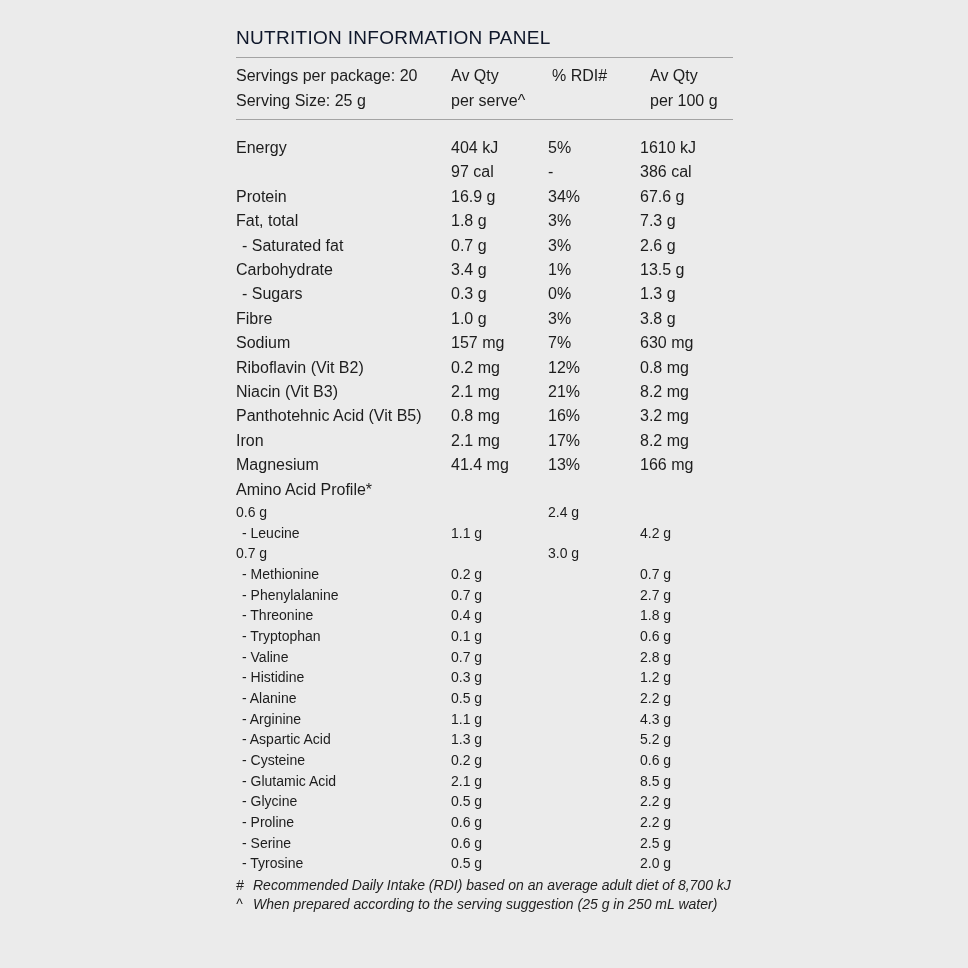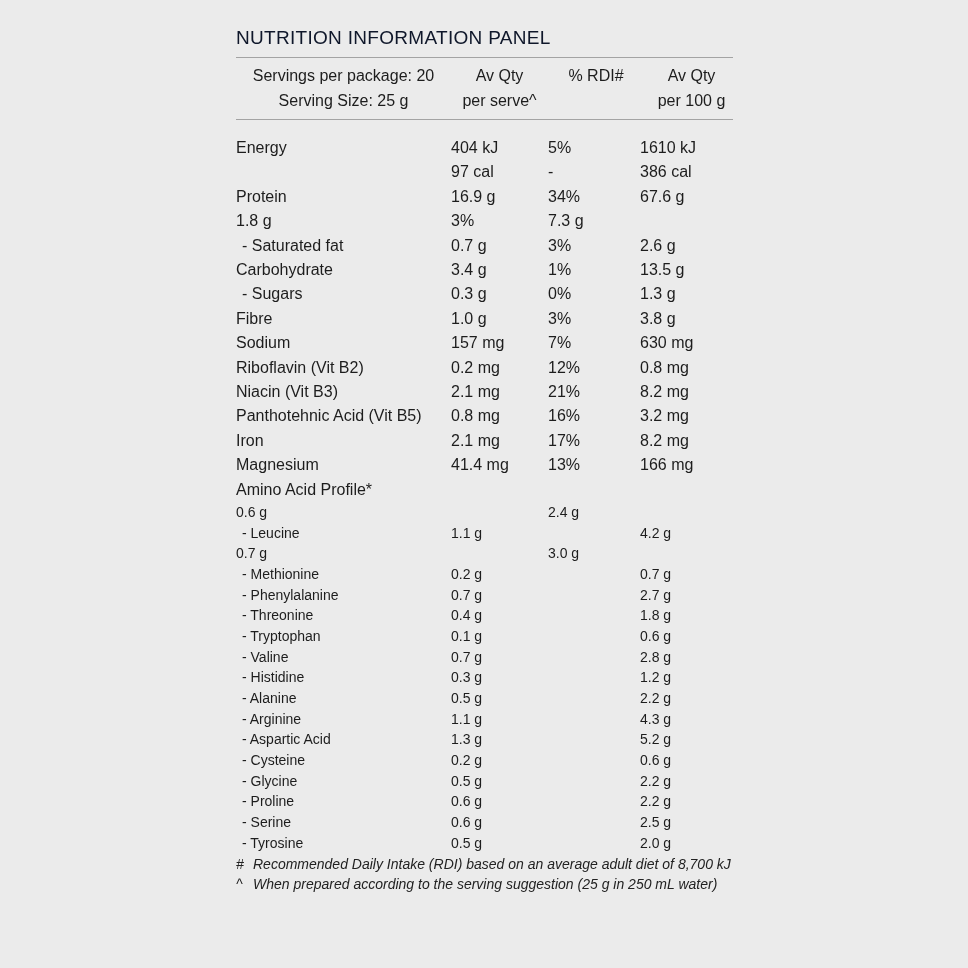--- a/index.html
+++ b/index.html
@@ -22,21 +22,20 @@
     letter-spacing:0.3px;
     line-height:23px;
     margin:0 0 8px 0;
     color:#0f172a;
     white-space:nowrap;
   }
   .rule{height:1px;background:#a3a3a3;}
   .grid{
     display:grid;
     grid-template-columns:215px 97px 92px 93px;
-    text-align:center;
   }
   .thead{
     font-size:16px;
     line-height:25px;
     padding:5px 0 6px 0;
   }
   .thead .c3{padding-left:4px;}
   .thead .c4{padding-left:10px;}
   .rows-main{margin-top:16px;}
   .row{display:grid;grid-template-columns:215px 97px 92px 93px;}
@@ -96,20 +95,21 @@
         <span class="cell">-</span>
         <span class="cell">386 cal</span>
       </div>
       <div class="row main">
         <span class="cell">Protein</span>
         <span class="cell">16.9 g</span>
         <span class="cell">34%</span>
         <span class="cell">67.6 g</span>
       </div>
       <div class="row main">
+        <span class="cell">Fat, total</span>
         <span class="cell">1.8 g</span>
         <span class="cell">3%</span>
         <span class="cell">7.3 g</span>
       </div>
       <div class="row main">
         <span class="cell indent">- Saturated fat</span>
         <span class="cell">0.7 g</span>
         <span class="cell">3%</span>
         <span class="cell">2.6 g</span>
       </div>
@@ -246,20 +246,26 @@
         <span class="cell"></span>
         <span class="cell">5.2 g</span>
       </div>
       <div class="row amino">
         <span class="cell indent">- Cysteine</span>
         <span class="cell">0.2 g</span>
         <span class="cell"></span>
         <span class="cell">0.6 g</span>
       </div>
       <div class="row amino">
+        <span class="cell indent">- Glutamic Acid</span>
+        <span class="cell">2.1 g</span>
+        <span class="cell"></span>
+        <span class="cell">8.5 g</span>
+      </div>
+      <div class="row amino">
         <span class="cell indent">- Glycine</span>
         <span class="cell">0.5 g</span>
         <span class="cell"></span>
         <span class="cell">2.2 g</span>
       </div>
       <div class="row amino">
         <span class="cell indent">- Proline</span>
         <span class="cell">0.6 g</span>
         <span class="cell"></span>
         <span class="cell">2.2 g</span>

